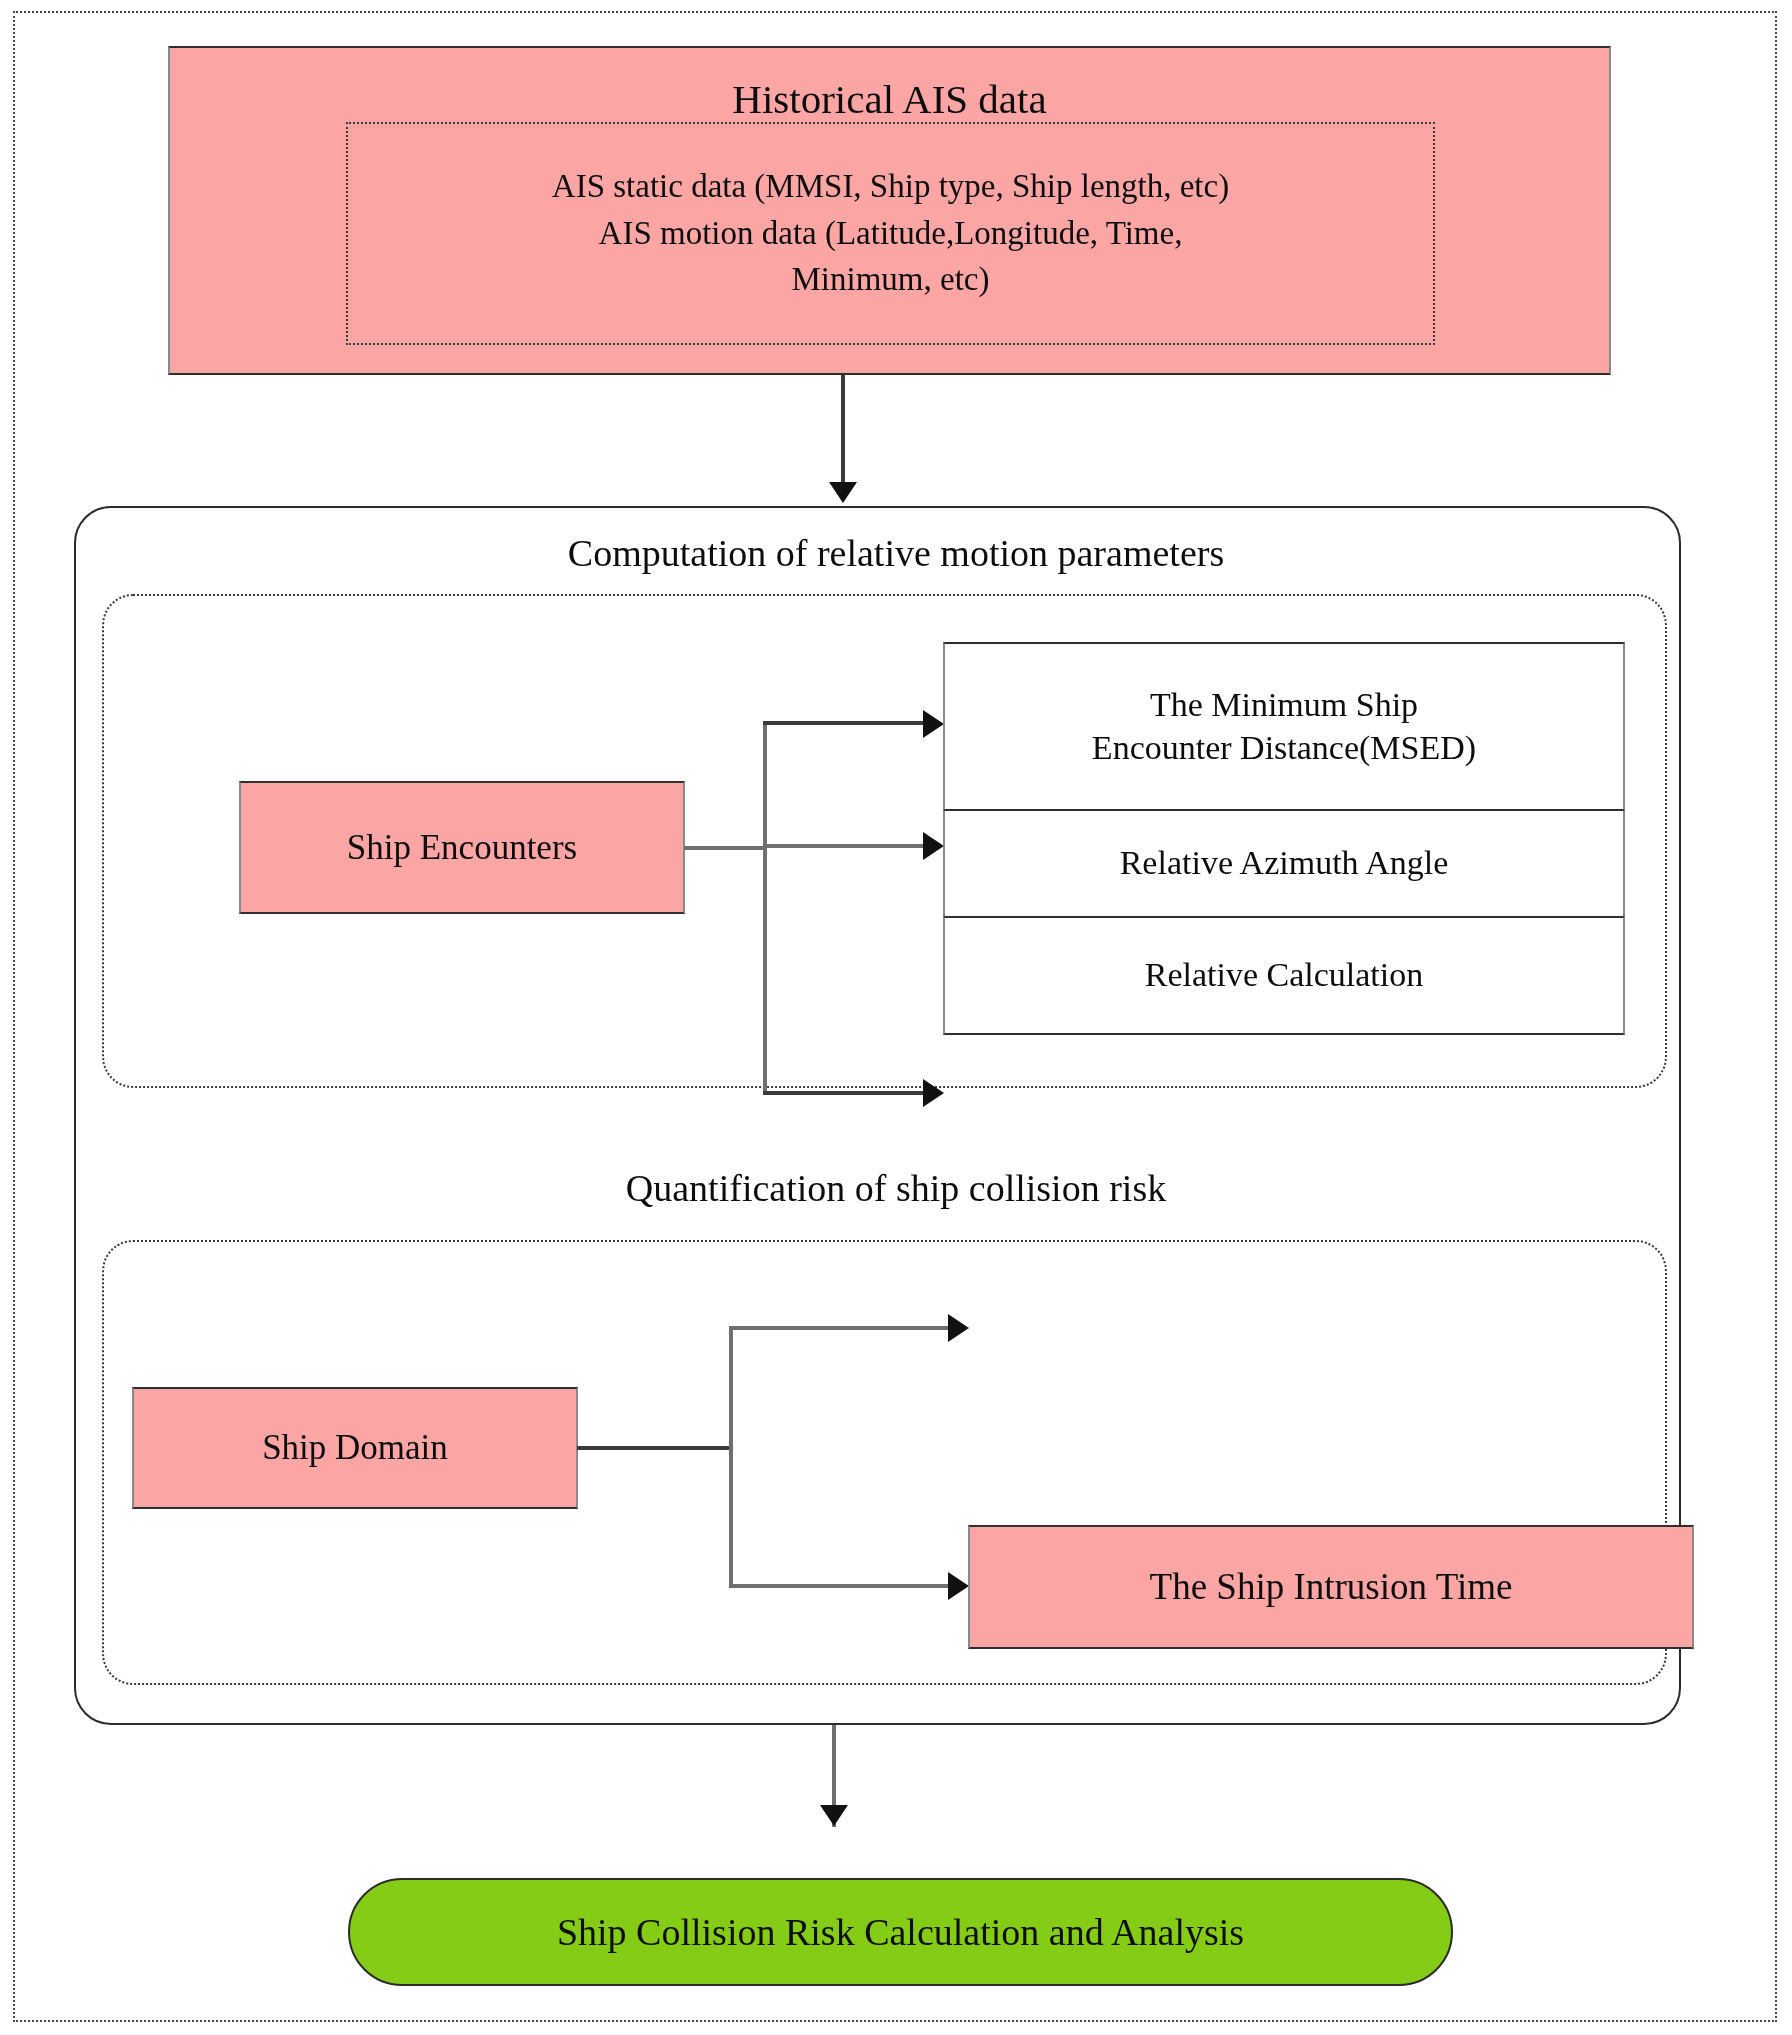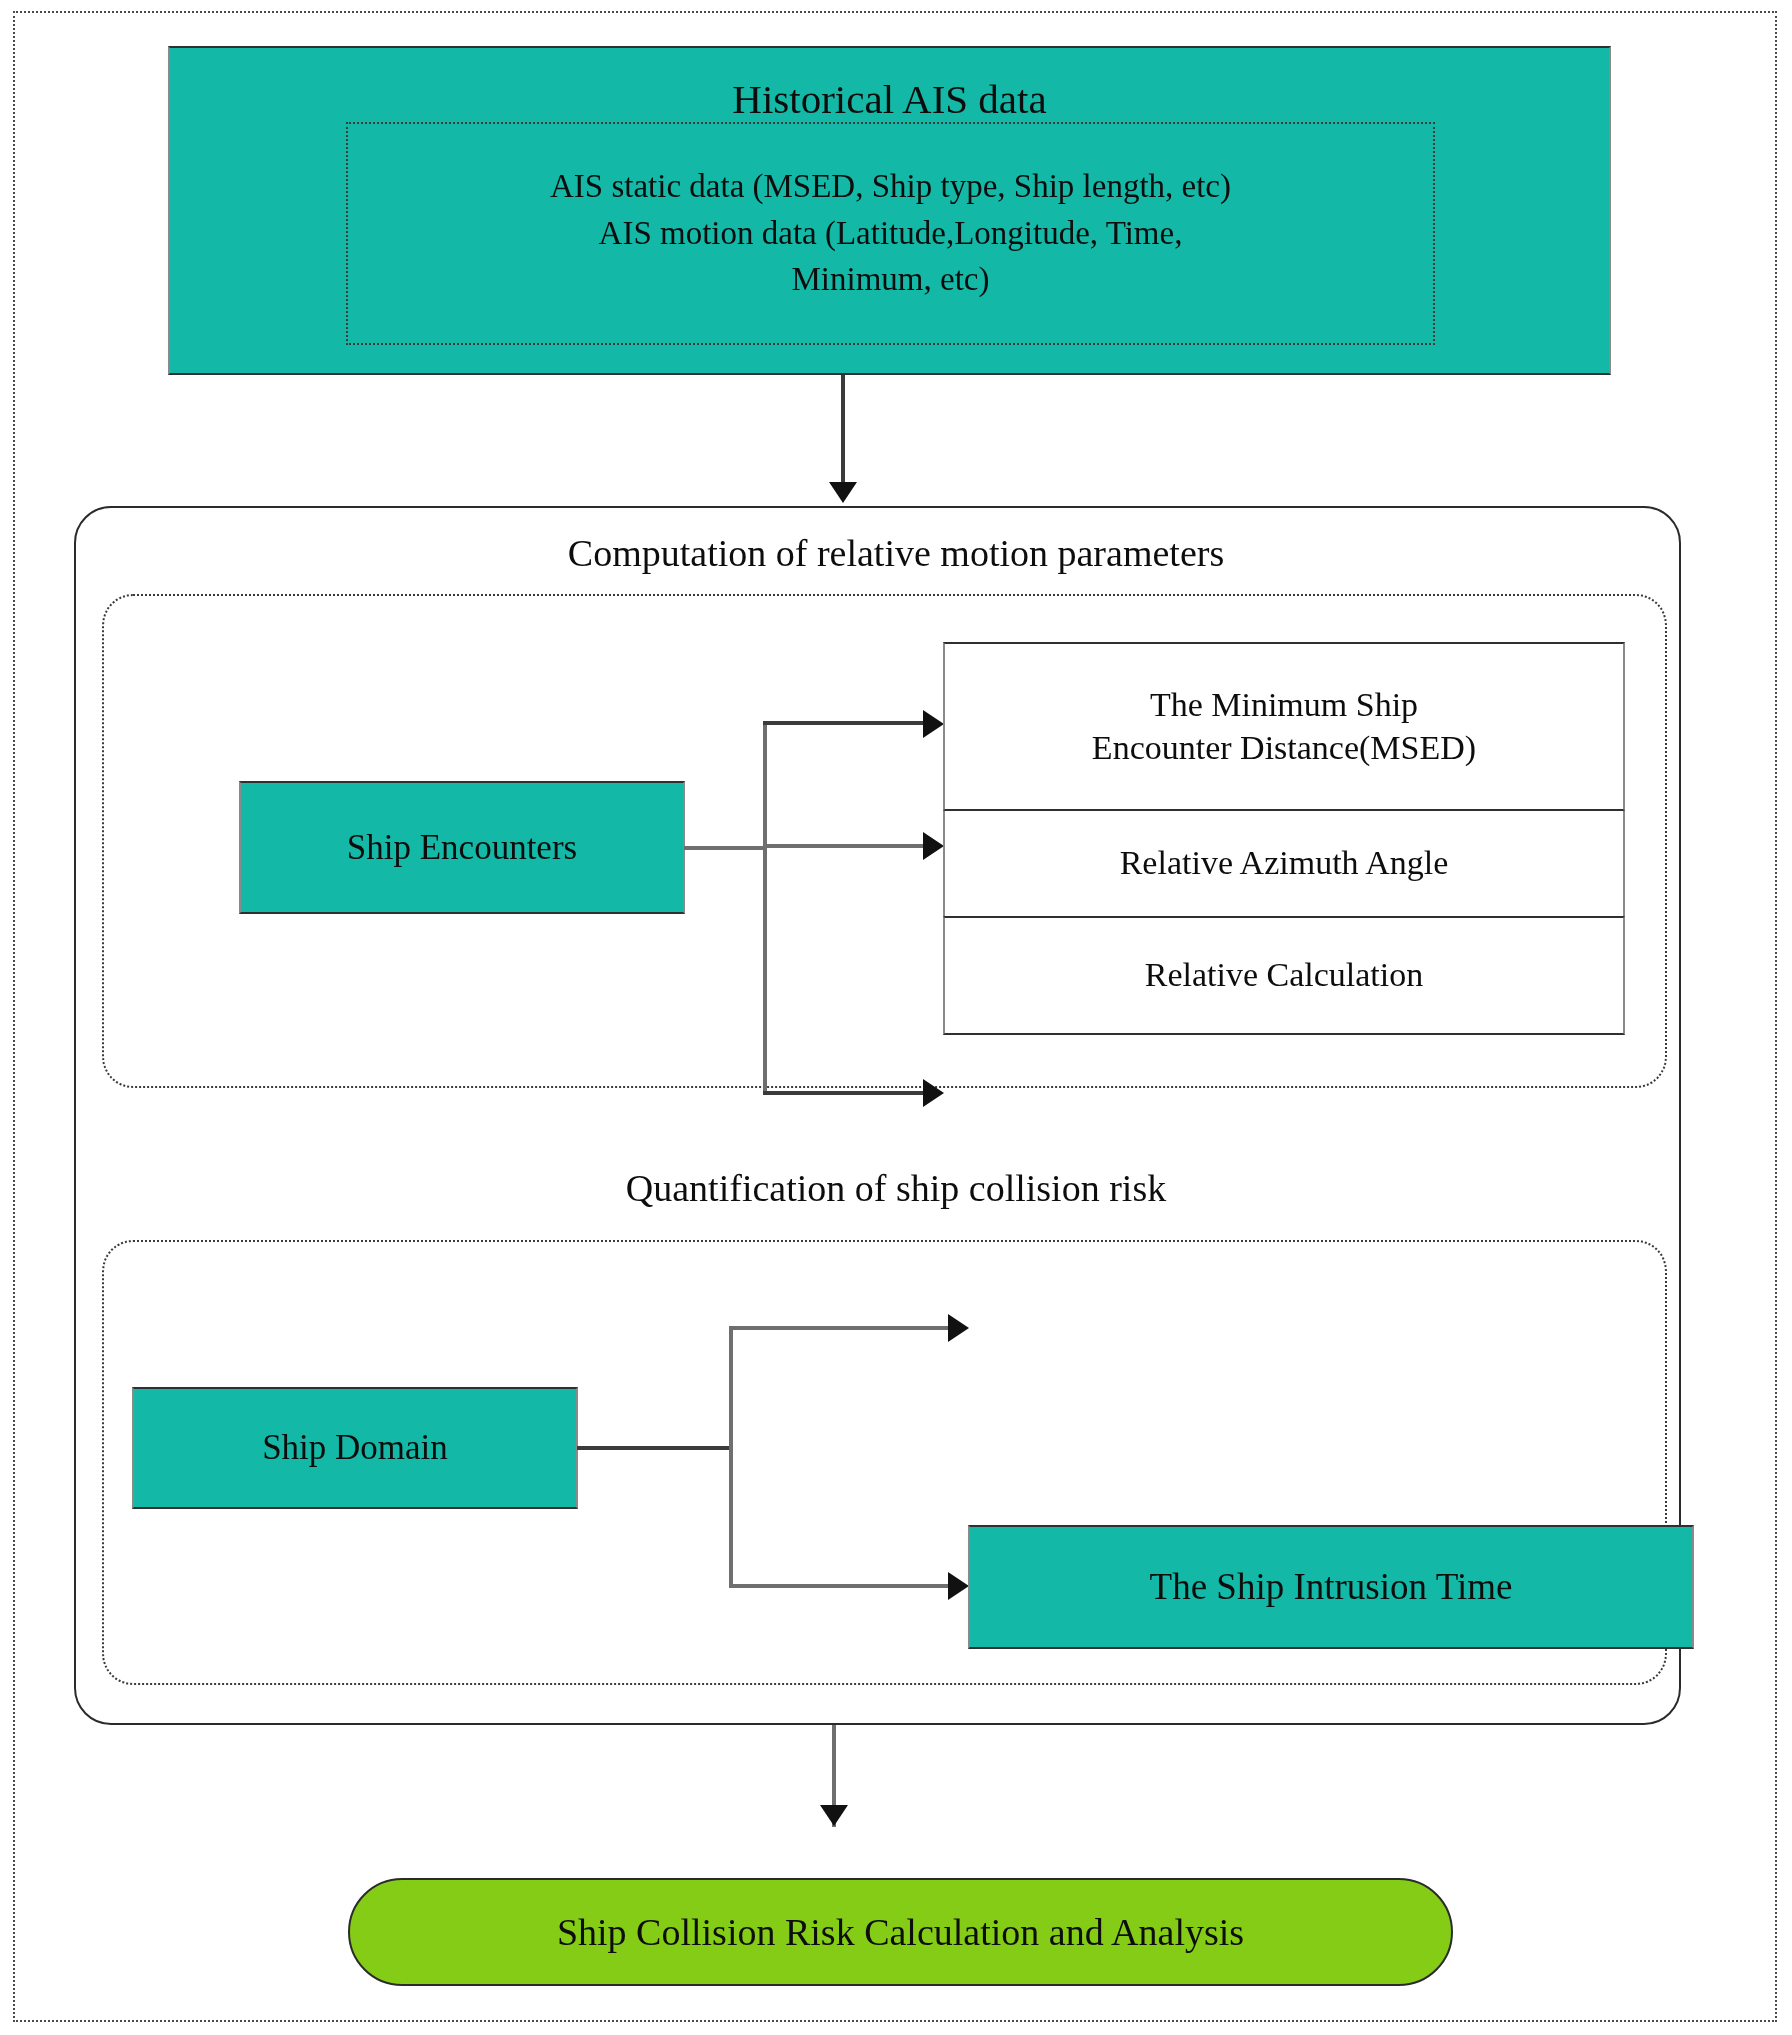--- a/index.html
+++ b/index.html
@@ -21,21 +21,21 @@
     left:12.7px; top:10.6px;
     width:1764px; height:2011px;
     border:2.7px dotted #4a4a4a;
     box-sizing:border-box;
   }
 
   
   .box{
     position:absolute;
     box-sizing:border-box;
-    background:#14b8a6;
+    background:#fca5a5;
     border:2.1px solid #8a8a8a;
     border-top-color:#2f2f2f;
     border-bottom-color:#2f2f2f;
     display:flex;
     align-items:center;
     justify-content:center;
     text-align:center;
     line-height:1.25;
   }
 
@@ -187,21 +187,21 @@
 </head>
 <body>
 
 <div id="page">
 
   <div class="outer-frame"></div>
 
   <div class="box" id="ais-box">
     <div id="ais-title">Historical AIS data</div>
     <div id="ais-inner">
-      <div class="line">AIS static data (MSED, Ship type, Ship length, etc)</div>
+      <div class="line">AIS static data (MMSI, Ship type, Ship length, etc)</div>
       <div class="line">AIS motion data (Latitude,Longitude, Time,</div>
       <div class="line">Minimum, etc)</div>
     </div>
   </div>
 
   <div class="vline dark" style="left:841px; top:375px; height:109px;"></div>
   <div class="arrow-down" style="left:829px; top:482px;"></div>
 
   <div id="proc-container"></div>
 

